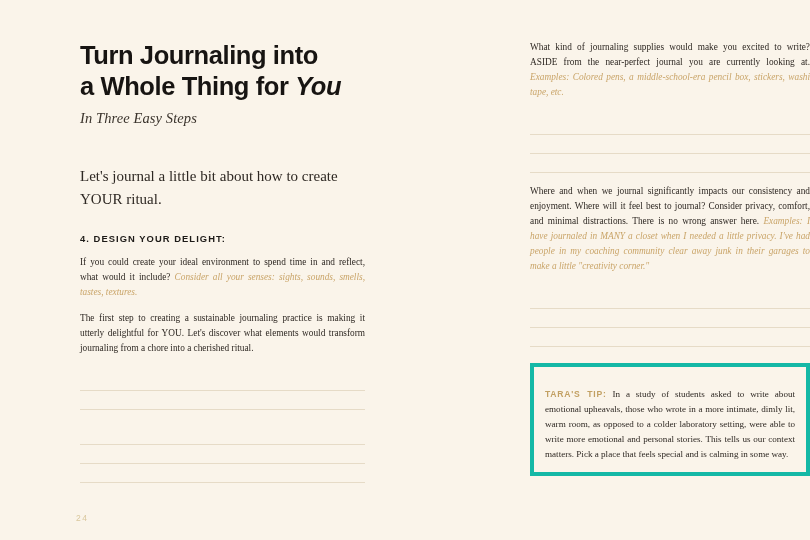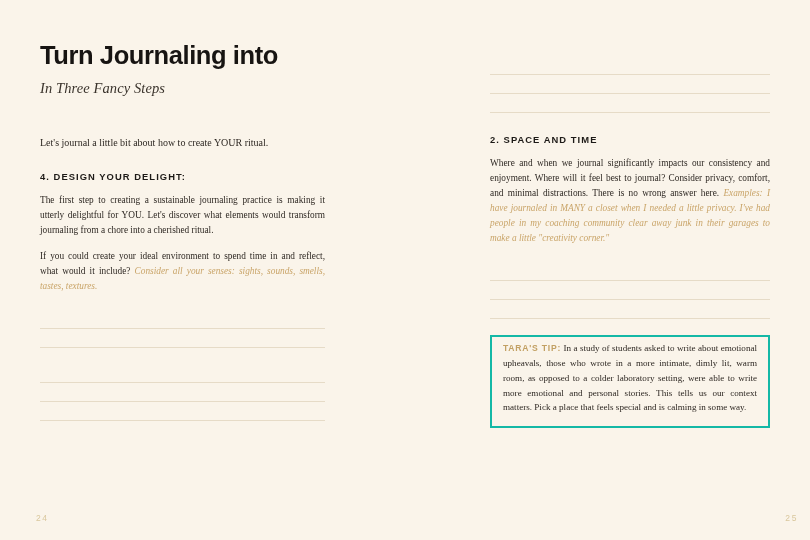--- a/index.html
+++ b/index.html
@@ -18,20 +18,21 @@
     position: relative;
     width: 810px;
     height: 540px;
     box-sizing: border-box;
   }
   .page {
     position: absolute;
     top: 0;
     height: 540px;
     box-sizing: border-box;
+    margin-left: 40px;
   }
   .page-left  { left: 0;   width: 405px; padding: 40px 80px 0 40px; }
   .page-right { left: 405px; width: 405px; padding: 40px 40px 0 85px; }
 
   
   .title {
     font-family: "Liberation Sans", sans-serif;
     font-weight: bold;
     font-size: 25.5px;
     line-height: 1.2;
@@ -46,21 +47,21 @@
     font-family: "Liberation Serif", serif;
     font-style: italic;
     font-size: 14.5px;
     color: #3a332c;
     margin: 9px 0 0 0;
     letter-spacing: 0.1px;
   }
 
   
   .lead {
-    font-size: 10px;
+    font-size: 15px;
     line-height: 1.55;
     margin: 38px 0 0 0;
     color: #2e2823;
   }
   .sec-head {
     font-family: "Liberation Sans", sans-serif;
     font-weight: bold;
     font-size: 9.4px;
     letter-spacing: 1.05px;
     color: #1d1a17;
@@ -88,22 +89,22 @@
   }
   .rules .rule {
     height: 18px;
     border-bottom: 1px solid #e6dbc7;
   }
   .rules.gap-lg { margin-top: 16px; }
 
   
   .tipbox {
     margin-top: 16px;
-    border: 2px solid #14b8a6;
-    padding: 4px 11px 11px 11px;
+    border: 4px solid #14b8a6;
+    padding: 20px 11px 11px 11px;
     box-sizing: border-box;
   }
   .tipbox p {
     margin: 0;
     font-size: 9.1px;
     line-height: 1.62;
     text-align: justify;
     color: #2e2823;
   }
   .tip-label {
@@ -128,58 +129,59 @@
 </style>
 </head>
 <body>
 
 <div class="spread">
 
   <div class="page page-left">
 
     <h1 class="title">
       <span>Turn Journaling into</span><br>
+      <span><span>a Whole Thing for </span><span class="em">You</span></span>
     </h1>
 
-    <div class="subtitle">In Three Fancy Steps</div>
+    <div class="subtitle">In Three Easy Steps</div>
 
     <p class="lead">Let's journal a little bit about how to create YOUR ritual.</p>
 
     <h2 class="sec-head">4. DESIGN YOUR DELIGHT:</h2>
 
+    <p class="body"><span>If you could create your ideal environment to spend time in and reflect, what would it include? </span><span class="ex">Consider all your senses: sights, sounds, smells, tastes, textures.</span></p>
+
     <p class="body">The first step to creating a sustainable journaling practice is making it utterly delightful for YOU. Let's discover what elements would transform journaling from a chore into a cherished ritual.</p>
-
-    <p class="body"><span>If you could create your ideal environment to spend time in and reflect, what would it include? </span><span class="ex">Consider all your senses: sights, sounds, smells, tastes, textures.</span></p>
 
     <div class="rules gap-lg">
       <div class="rule"></div>
       <div class="rule"></div>
     </div>
 
 
     <div class="rules gap-lg">
       <div class="rule"></div>
       <div class="rule"></div>
       <div class="rule"></div>
     </div>
 
     <div class="folio folio-left">24</div>
   </div>
 
   <div class="page page-right">
 
+    <p class="body" style="margin-top:0;"><span>What kind of journaling supplies would make you excited to write? ASIDE from the near-perfect journal you are currently looking at. </span><span class="ex">Examples: Colored pens, a middle-school-era pencil box, stickers, washi tape, etc.</span></p>
 
     <div class="rules gap-lg">
       <div class="rule"></div>
       <div class="rule"></div>
       <div class="rule"></div>
     </div>
 
 
-    <h2 class="sec-head" style="margin-top:21px;">2. SPACE AND TIME</h2>
 
     <p class="body"><span>Where and when we journal significantly impacts our consistency and enjoyment. Where will it feel best to journal? Consider privacy, comfort, and minimal distractions. There is no wrong answer here. </span><span class="ex">Examples: I have journaled in MANY a closet when I needed a little privacy. I've had people in my coaching community clear away junk in their garages to make a little "creativity corner."</span></p>
 
     <div class="rules gap-lg">
       <div class="rule"></div>
       <div class="rule"></div>
       <div class="rule"></div>
     </div>
 
     <div class="tipbox">

